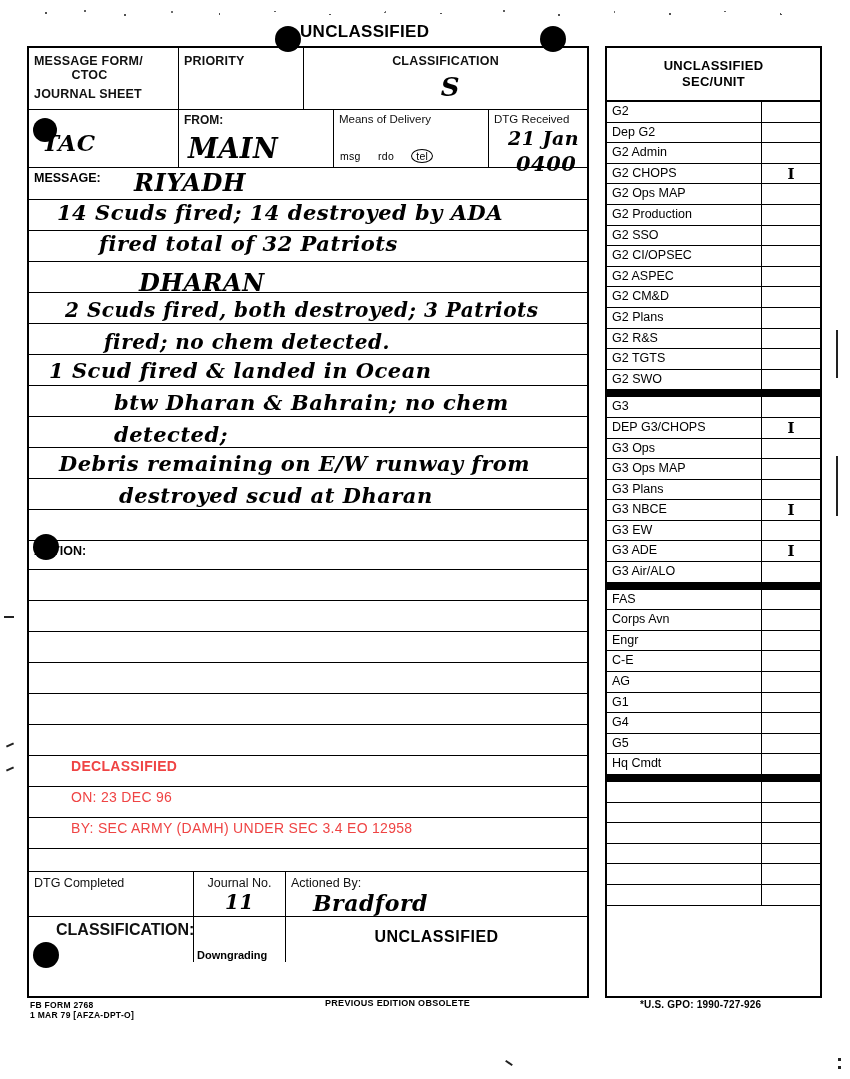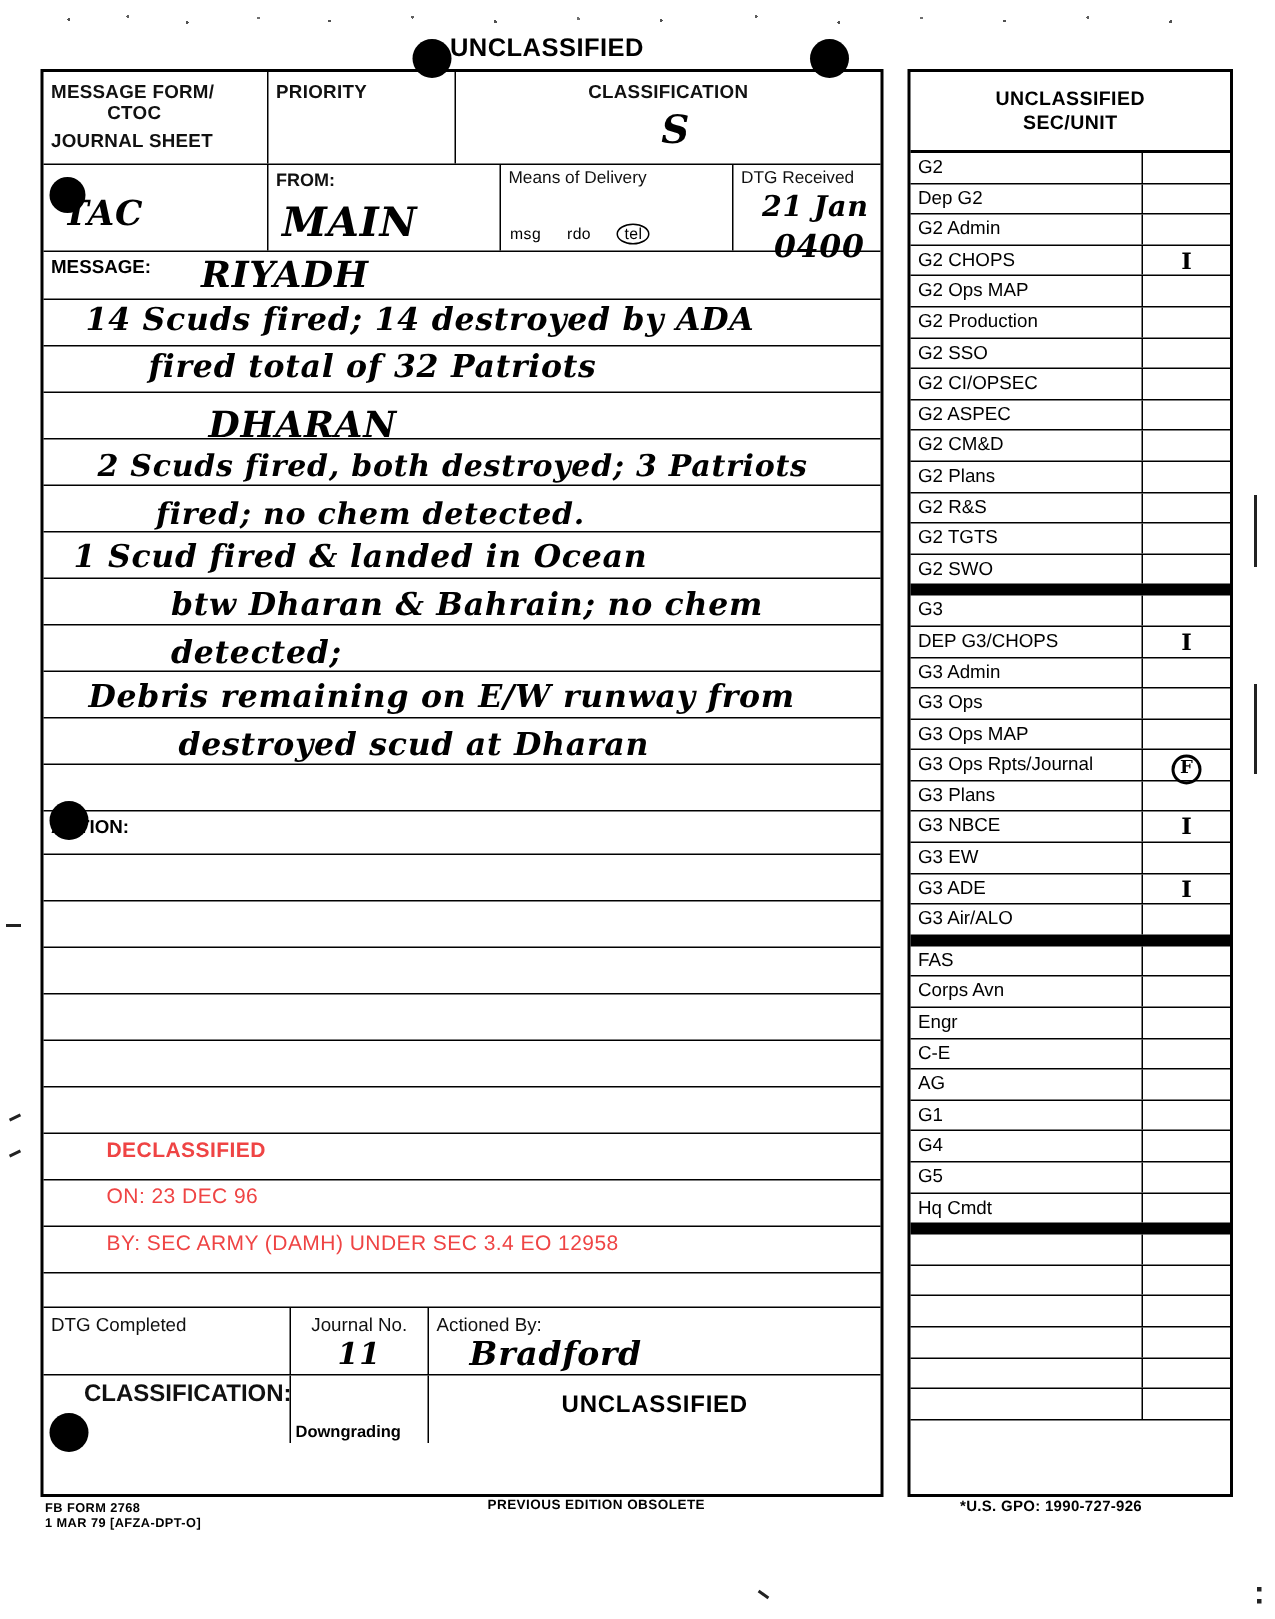--- a/index.html
+++ b/index.html
@@ -338,34 +338,26 @@
         <div class="drow sep"></div>
         <div class="drow">
           <div class="name">G3</div>
           <div class="mark"></div>
         </div>
         <div class="drow">
           <div class="name">DEP  G3/CHOPS</div>
           <div class="mark">I</div>
         </div>
         <div class="drow">
-          <div class="name">G3  Admin</div>
-          <div class="mark"></div>
-        </div>
-        <div class="drow">
           <div class="name">G3  Ops</div>
           <div class="mark"></div>
         </div>
         <div class="drow">
           <div class="name">G3  Ops  MAP</div>
           <div class="mark"></div>
-        </div>
-        <div class="drow">
-          <div class="name">G3 Ops Rpts/Journal</div>
-          <div class="mark"><span class="circle-mark">F</span></div>
         </div>
         <div class="drow">
           <div class="name">G3  Plans</div>
           <div class="mark"></div>
         </div>
         <div class="drow">
           <div class="name">G3  NBCE</div>
           <div class="mark">I</div>
         </div>
         <div class="drow">

